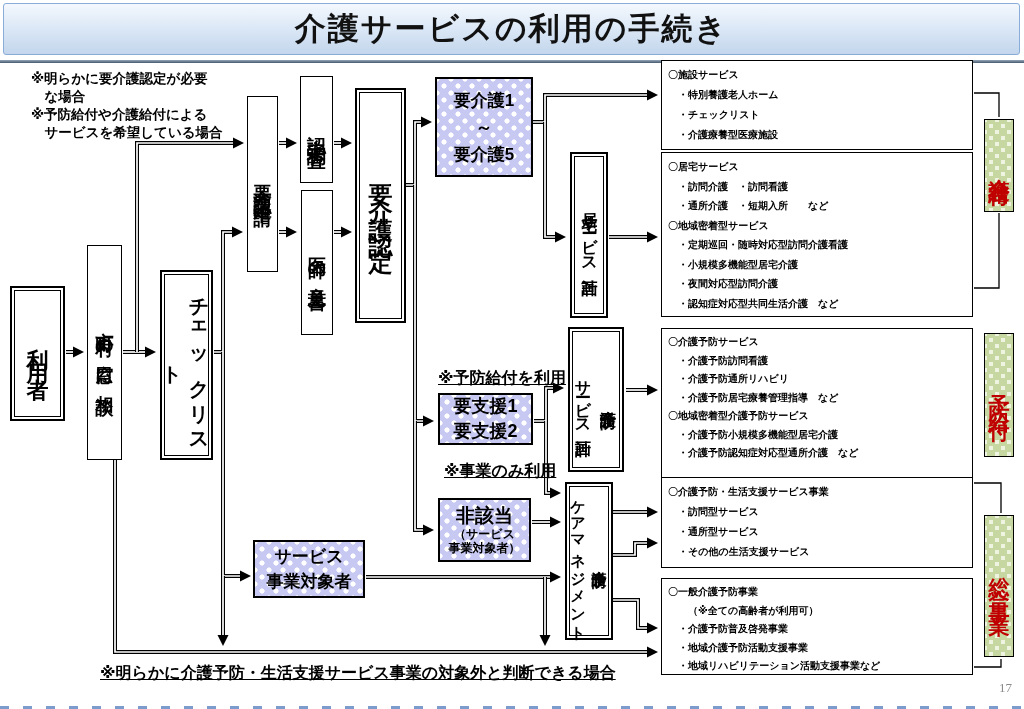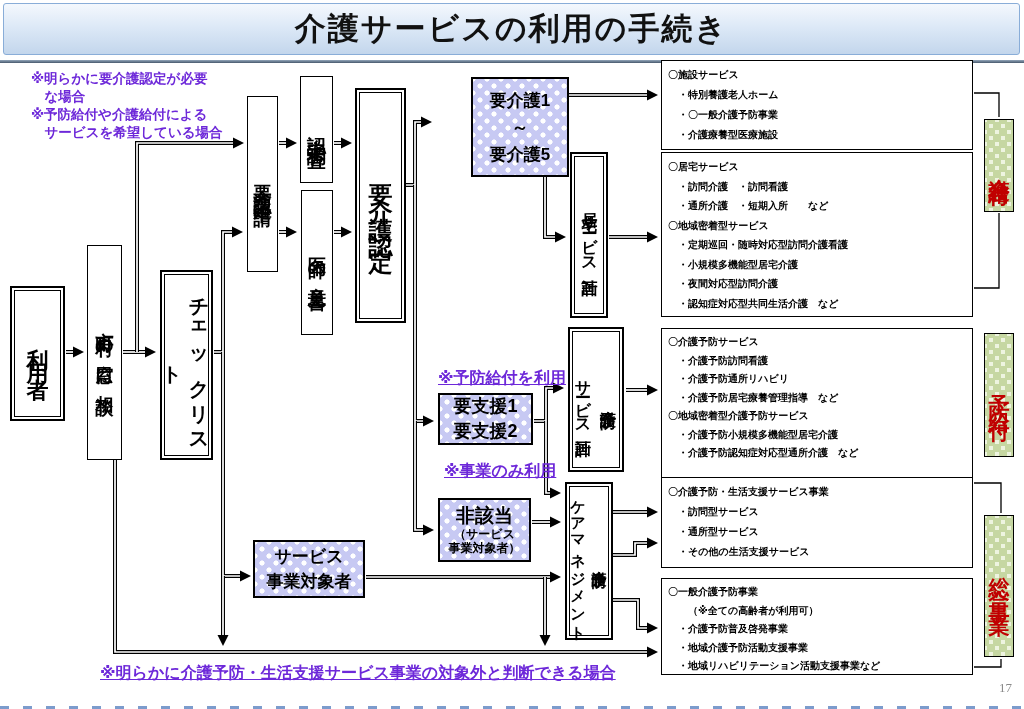--- a/index.html
+++ b/index.html
@@ -77,21 +77,21 @@
   
   .outcome{
     position:absolute;left:661px;width:312px;border:1.5px solid #000;background:#fff;
     z-index:2;box-sizing:border-box;padding:4px 6px;font-weight:bold;color:#000;
   }
   .outcome div{white-space:pre;font-size:10px;}
   .lh20 div{line-height:20px;}
   .lh19 div{line-height:19.5px;}
   .lh18 div{line-height:18.5px;}
   
-  .note{position:absolute;font-weight:bold;color:#6d28d9;z-index:2;white-space:pre;}
+  .note{position:absolute;font-weight:bold;color:#000000;z-index:2;white-space:pre;}
   .note div{font-size:13.5px;line-height:18px;}
   .note-s{font-size:16px;text-decoration:underline;}
   .page-num{position:absolute;left:999px;top:680px;font-size:13px;color:#8a8a8a;z-index:2;font-family:Liberation Serif, serif;}
 </style>
 </head>
 <body>
 
 <div id="stage">
 
   <svg id="arrow-layer" width="1024" height="709">
@@ -207,21 +207,21 @@
   </div>
 
   <div class="bx sgl n-doctor" style="left:301px;top:190px;width:32px;height:145px;">
     <span class="vt">医師の意見書</span>
   </div>
 
   <div class="bx dbl n-cert" style="left:355px;top:88px;width:51px;height:235px;">
     <span class="vt">要介護認定</span>
   </div>
 
-  <div class="bx chk-blue carelevel" style="left:435px;top:77px;width:98px;height:100px;margin-left:36px;">
+  <div class="bx chk-blue carelevel" style="left:435px;top:77px;width:98px;height:100px;">
     <span class="c">要介護1
 ～
 要介護5</span>
   </div>
 
   <div class="bx dbl n-homeplan" style="left:570px;top:152px;width:38px;height:166px;">
     <span class="vt">居宅サービス計画</span>
   </div>
 
   <div class="note note-s" style="left:438px;top:368px;">※予防給付を利用</div>
@@ -250,21 +250,21 @@
   </div>
 
   <div class="bx dbl n-prevmgmt" style="left:565px;top:482px;width:48px;height:158px;">
     <span class="vt">介護予防
 ケアマネジメント</span>
   </div>
 
   <div class="outcome lh20" style="top:60px;height:90px;">
       <div>〇施設サービス</div>
       <div>　・特別養護老人ホーム</div>
-      <div>　・〇一般介護予防事業</div>
+      <div>　・チェックリスト</div>
       <div>　・介護療養型医療施設</div>
     </div>
   <div class="outcome lh19" style="top:152px;height:165px;">
       <div>〇居宅サービス</div>
       <div>　・訪問介護　・訪問看護</div>
       <div>　・通所介護　・短期入所　　など</div>
       <div>〇地域密着型サービス</div>
       <div>　・定期巡回・随時対応型訪問介護看護</div>
       <div>　・小規模多機能型居宅介護</div>
       <div>　・夜間対応型訪問介護</div>

